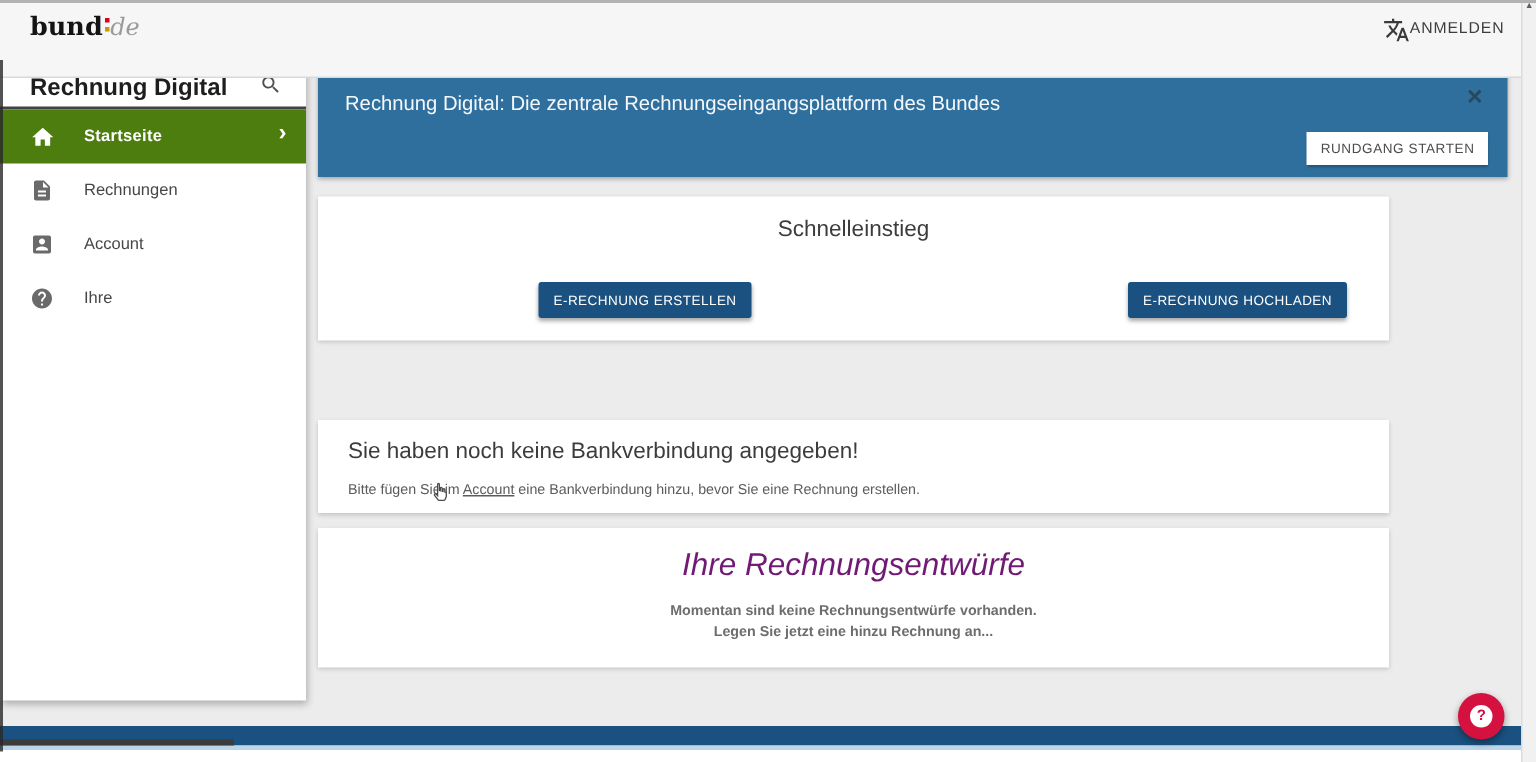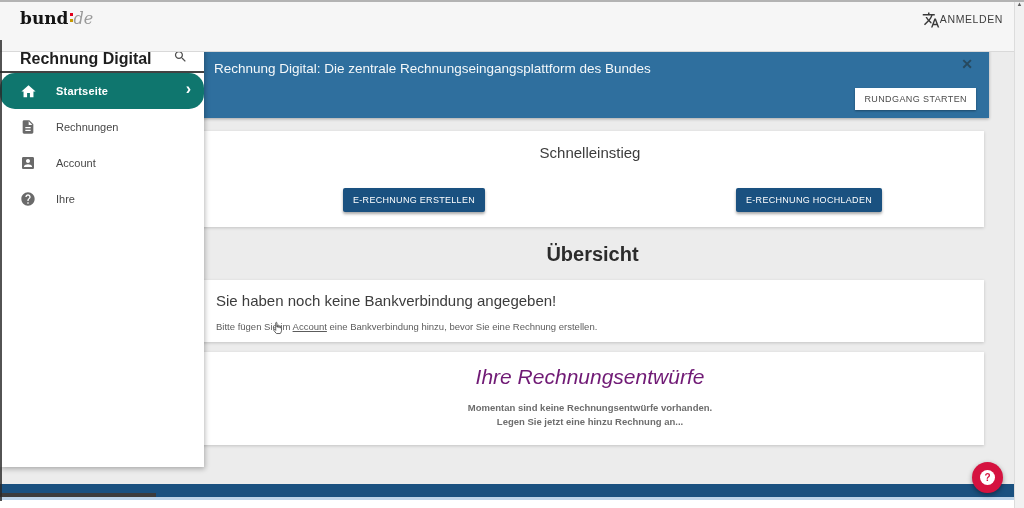--- a/index.html
+++ b/index.html
@@ -28,37 +28,37 @@
 
   
   .sidebar { position:absolute; left:0; top:40px; width:204px; height:427px;
              background:#ffffff; box-shadow:1px 2px 5px rgba(0,0,0,0.28); z-index:1; }
   .sb-header { position:relative; height:33px; border-bottom:2px solid #424242; }
   .sb-title { position:absolute; left:20px; top:10px; font-size:16px; font-weight:bold; color:#1e1e1e; }
   .sb-search { position:absolute; right:16px; top:9px; width:15px; height:15px; cursor:pointer; }
   .nav-item { height:36px; display:flex; align-items:center; position:relative; cursor:pointer; }
   .ni-icon { margin-left:20px; width:17px; height:17px; flex:none; }
   .ni-label { margin-left:19px; font-size:11px; color:#474747; }
-  .nav-item.active { background:#0f766e;border-radius:15px; }
+  .nav-item.active { background:#4d7c0f; }
   .nav-item.active .ni-label { color:#ffffff; font-weight:bold; letter-spacing:0.2px; }
   .chevron { position:absolute; right:13px; top:7px; color:#ffffff; font-size:16px; font-weight:bold; }
 
   
-  .main { position:absolute; left:196px; top:0; width:793px; height:508px; }
+  .main { position:absolute; left:212px; top:0; width:793px; height:508px; }
 
   .banner { position:absolute; left:0; top:47px; width:793px; height:71px;
             background:#2f6f9e; box-shadow:0 1px 3px rgba(0,0,0,0.30); }
   .banner-title { position:absolute; left:18px; top:14px; color:#f4f8fa; font-size:13.5px; }
   .banner-close { position:absolute; right:16px; top:9px; color:#27495e; font-size:14px;
                   font-weight:bold; cursor:pointer; background:none; border:none; }
   .tour-btn { position:absolute; right:13px; bottom:8px; background:#ffffff; color:#4c4c4c;
               font-size:9px; letter-spacing:0.4px; padding:6px 9px; border:none; cursor:pointer;
               box-shadow:0 1px 2px rgba(0,0,0,0.35); font-family:"Liberation Sans", sans-serif; }
 
-  .card { position:absolute; left:0; width:788px; background:#ffffff;
+  .card { position:absolute; left:0; width:714px; background:#ffffff;
           box-shadow:0 1px 3px rgba(0,0,0,0.18); }
   .qs-card { top:131px; height:96px; }
   .qs-title { position:absolute; top:13px; width:100%; text-align:center; font-size:15px; color:#3c3c3c; }
   .qs-btn { position:absolute; top:57px; background:#1a5180; color:#ffffff; font-size:9px;
             letter-spacing:0.3px; padding:7px 10px; border:none; border-radius:2px; cursor:pointer;
             box-shadow:0 2px 3px rgba(0,0,0,0.35); font-family:"Liberation Sans", sans-serif; }
   .qs-create { left:147px;text-align:right; }
   .qs-upload { left:540px; }
 
   .overview-heading { position:absolute; top:243px; width:793px; text-align:center;
@@ -167,21 +167,20 @@
     <button class="banner-close">✕</button>
     <button class="tour-btn">RUNDGANG STARTEN</button>
   </section>
 
   <section class="card qs-card">
     <div class="qs-title">Schnelleinstieg</div>
     <button class="qs-btn qs-create">E-RECHNUNG ERSTELLEN</button>
     <button class="qs-btn qs-upload">E-RECHNUNG HOCHLADEN</button>
   </section>
 
-  <h1 class="overview-heading">Übersicht</h1>
 
   <section class="card bank-card">
     <div class="bank-title">Sie haben noch keine Bankverbindung angegeben!</div>
     <div class="bank-hint"><span>Bitte fügen Sie im </span><span class="bank-link">Account</span><span> eine Bankverbindung hinzu, bevor Sie eine Rechnung erstellen.</span></div>
   </section>
 
   <span class="hand-cursor">
     <svg viewBox="0 0 24 24" width="16" height="16">
         <path fill="#ffffff" stroke="#4a4a4a" stroke-width="1.3" d="M9.5 2c.5 0 .9.4.9.9V9l.9.2V6.8c0-.5.4-.9.9-.9s.9.4.9.9v2.9l.9.2V8c0-.5.4-.9.9-.9s.9.4.9.9v2.4l.8.2c.4.1.7.5.7.9v3.2c0 .2 0 .3-.1.5l-1.2 3c-.1.4-.5.6-.9.6H10c-.3 0-.6-.1-.8-.4l-3.6-4.5c-.3-.4-.3-1 .1-1.3.4-.4 1-.4 1.4 0l1.5 1.5V2.9c0-.5.4-.9.9-.9z"></path>
       </svg>

